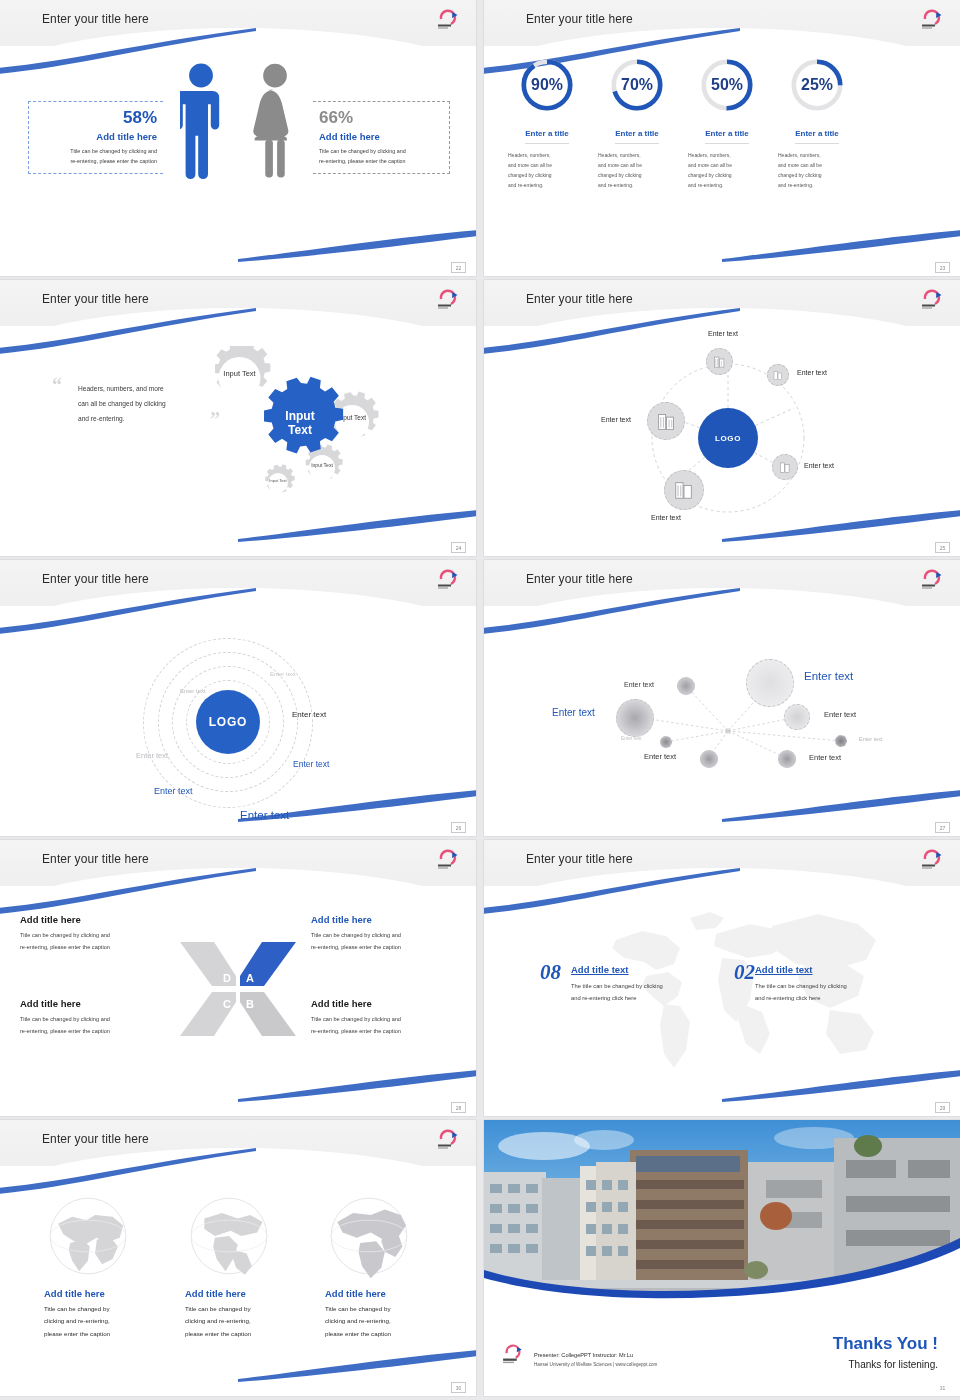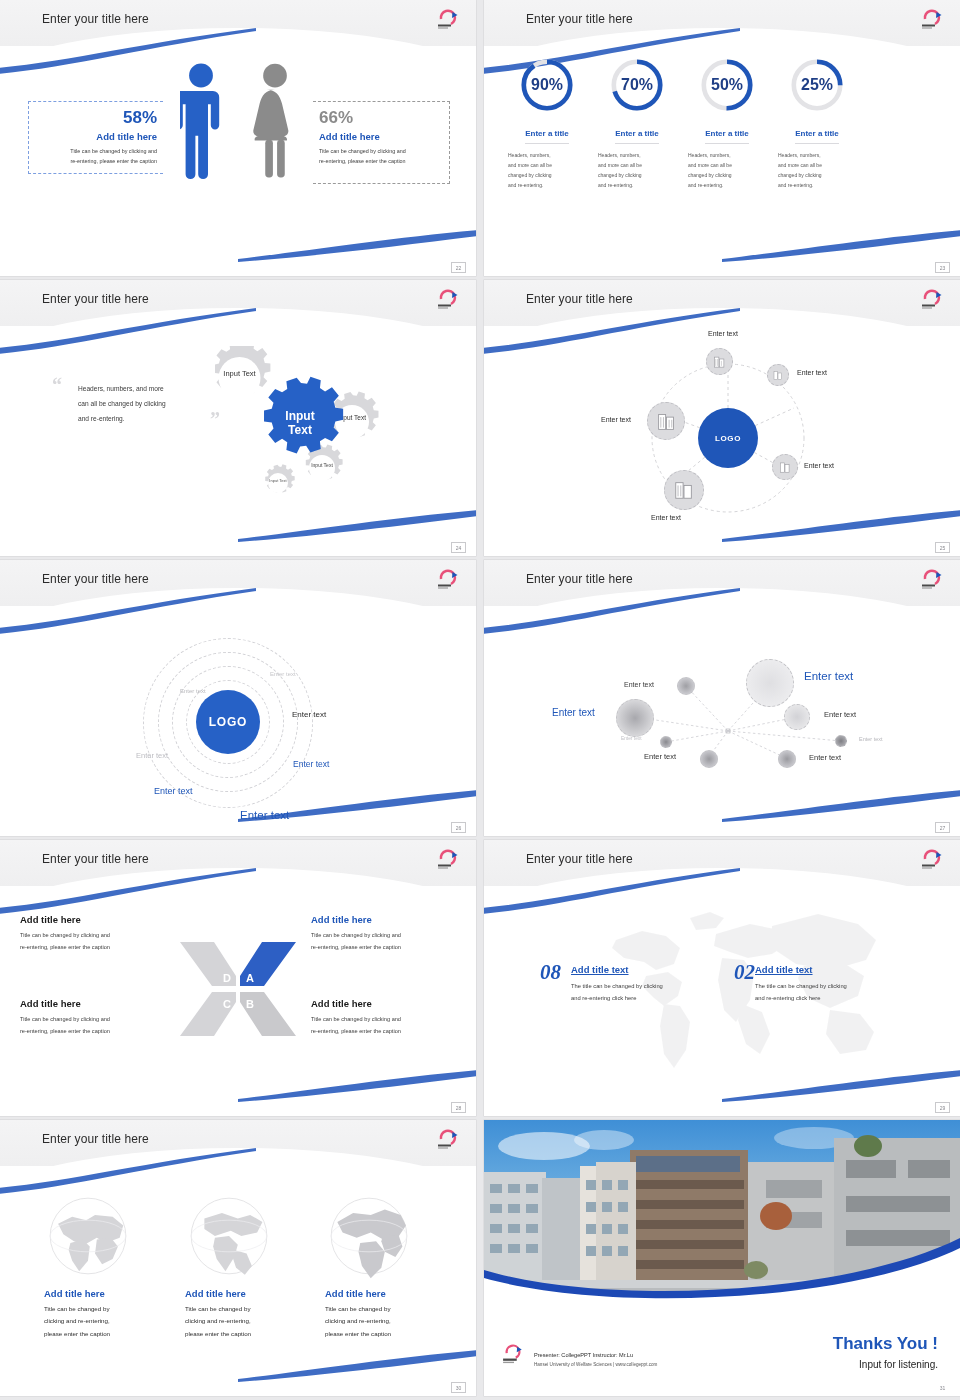--- a/index.html
+++ b/index.html
@@ -57,21 +57,21 @@
   .gd-pct { font-size: 17px; font-weight: bold; }
   .gd-pct.blue { color:#1f56b8; }
   .gd-pct.gray { color:#8b8b8b; }
   .gd-sub { font-size:9.5px; font-weight:bold; color:#1f56b8; margin-top:3px; }
   .gd-body { font-size:5.4px; color:#3d3d3d; line-height:1.9; margin-top:4px; }
   .gd-left { position:absolute; left:28px; top:55px; width:135px; text-align:right;
              border-left:1px dashed #7d9fe0; border-top:1px dashed #7d9fe0; border-bottom:1px dashed #7d9fe0;
              padding:6px 6px 6px 0; }
   .gd-right { position:absolute; right:26px; top:55px; width:137px; text-align:left;
              border-right:1px dashed #9a9a9a; border-top:1px dashed #9a9a9a; border-bottom:1px dashed #9a9a9a;
-             padding:6px 0 16px 6px; }
+             padding:6px 0 6px 6px; }
 
   
   .donut-row { position:absolute; left:0; top:10px; width:100%; display:flex; justify-content:flex-start; padding:0 18px; }
   .donut-col { width:90px; text-align:center; }
   .donut-svg { width:58px; height:58px; }
   .donut-pct { font-size:11px; font-weight:bold; fill:#1f3f86; }
   .donut-title { font-size:8px; font-weight:bold; color:#1f56b8; margin-top:11px; padding-bottom:5px;
                  border-bottom:1px solid #dadade; display:inline-block; }
   .donut-body { font-size:5px; color:#575757; line-height:2.0; margin-top:6px; text-align:left; padding-left:6px;}
 
@@ -770,21 +770,21 @@
           <rect x="0" y="160" width="476" height="36" fill="#cfd2d4"></rect>
           <rect x="0" y="168" width="476" height="12" fill="#b9bcbe"></rect>
         </g>
 
         <path d="M0 150 C120 186 360 176 476 118 L476 196 L0 196 Z" fill="#1d49b5"></path>
         <path d="M0 158 C120 192 360 184 476 128 L476 196 L0 196 Z" fill="#ffffff"></path>
       </svg>
     </div>
 
     <div class="thanks-title">Thanks You !</div>
-    <div class="thanks-sub">Input for listening.</div>
+    <div class="thanks-sub">Thanks for listening.</div>
 
     <svg class="presenter-logo" viewBox="0 0 52 44">
       <path d="M10 20 a14 14 0 1 1 20 10" fill="none" stroke="#e8517a" stroke-width="5"></path>
       <path d="M33 6 l10 6 -11 6 z" fill="#1f56b8"></path>
       <rect x="2" y="32" width="30" height="5" fill="#4a4a4a"></rect>
       <rect x="2" y="39" width="24" height="3" fill="#9a9a9a"></rect>
     </svg>
     <div class="presenter-l1">Presenter: CollegePPT   Instructor: Mr.Lu</div>
     <div class="presenter-l2">Hansei University of Welfare Sciences  |  www.collegeppt.com</div>
 

